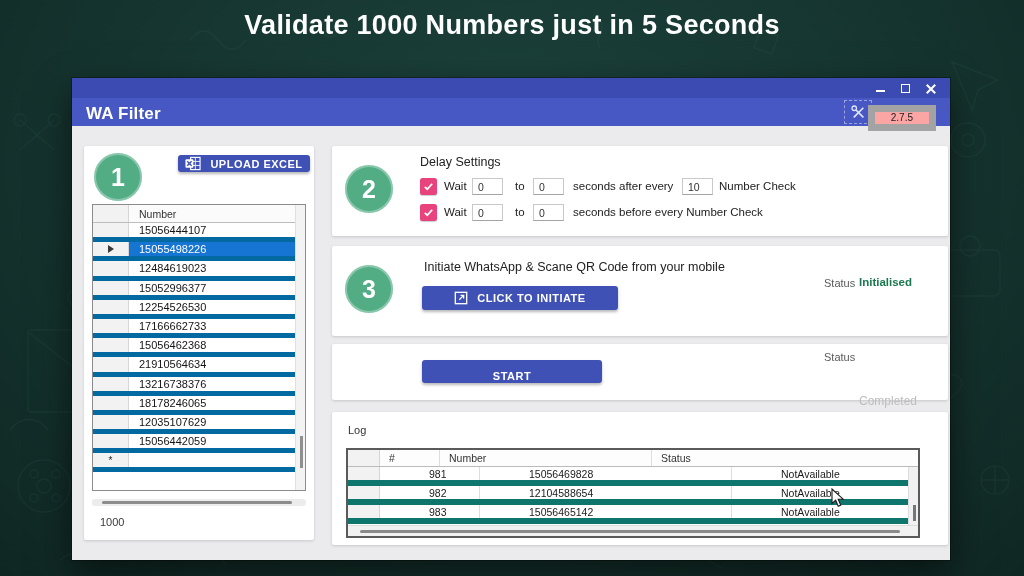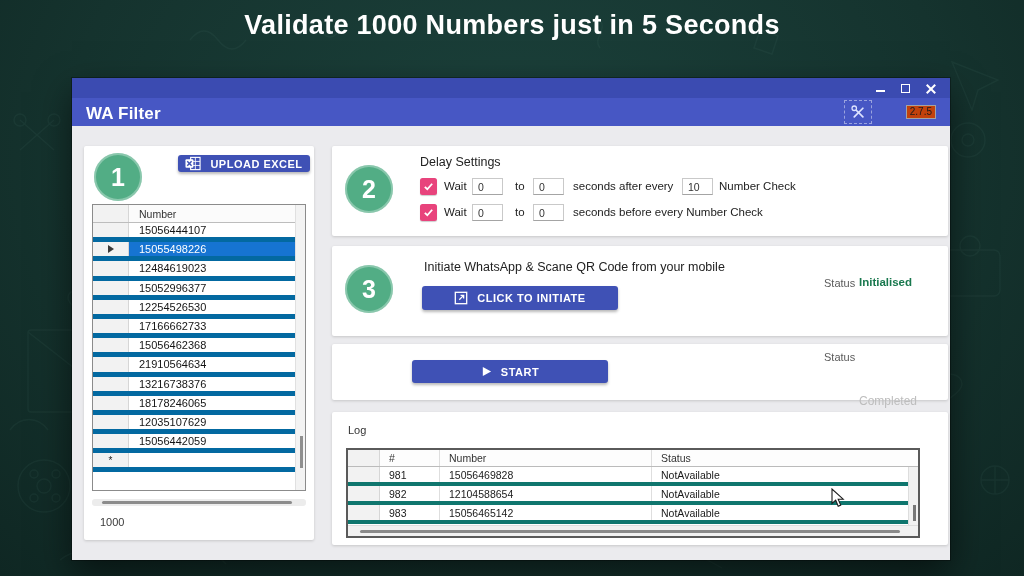--- a/index.html
+++ b/index.html
@@ -19,22 +19,22 @@
   .winbtn{position:relative;width:11px;height:11px;cursor:pointer;}
   .winbtn.min::after{content:"";position:absolute;left:1px;right:1px;bottom:2px;height:2px;background:#fff;}
   .winbtn.max::after{content:"";position:absolute;inset:1px;border:1.6px solid #fff;}
   .winbtn.close::before,.winbtn.close::after{content:"";position:absolute;left:5px;top:0;width:1.8px;height:12px;background:#fff;}
   .winbtn.close::before{transform:rotate(45deg);} .winbtn.close::after{transform:rotate(-45deg);}
 
   .appheader{position:absolute;left:0;top:20px;right:0;height:28px;background:var(--c-header,#4757c4);}
   .app-title{position:absolute;left:14px;top:6px;color:#fff;font-size:17px;font-weight:bold;letter-spacing:.2px;}
   .tools-btn{position:absolute;right:78px;top:2px;width:28px;height:24px;background:transparent;
     border:1px dashed rgba(255,255,255,.45);display:flex;align-items:center;justify-content:center;cursor:pointer;padding:0;}
-  .version{position:absolute;right:14px;top:7px;background:#c2410c;border:1px solid #a3a3a3;color:#1c1c1c;
-    font-size:10px;line-height:12px;padding:0 3px;}
+  .version{position:absolute;right:14px;top:7px;background:#fca5a5;border:7px solid #a3a3a3;color:#1c1c1c;
+    font-size:10px;line-height:12px;padding:0 16px;}
 
   
   .card{position:absolute;background:#fff;border-radius:2px;box-shadow:0 1px 3px rgba(0,0,0,.16);}
   .card-left{left:12px;top:68px;width:230px;height:394px;}
   .card-2{left:260px;top:68px;width:616px;height:90px;}
   .card-3{left:260px;top:168px;width:616px;height:90px;}
   .card-4{left:260px;top:266px;width:616px;height:56px;}
   .card-log{left:260px;top:334px;width:616px;height:133px;}
 
   .step-circle{position:absolute;width:48px;height:48px;border-radius:50%;
@@ -80,21 +80,21 @@
   .log-label{position:absolute;left:16px;top:12px;font-size:11px;color:#333;}
   .ltable{position:absolute;left:14px;top:36px;width:574px;height:90px;border:2px solid #5a5a5a;background:#fff;overflow:hidden;}
   .lhead{display:flex;height:17px;background:#fdfdfd;border-bottom:1px solid #bbb;}
   .lrowhdr{flex:0 0 32px;width:32px;background:#f2f2f2;border-right:1px solid #d6d6d6;}
   .lcell{font-size:10.5px;color:#1a1a1a;padding-left:9px;display:flex;align-items:center;
     border-right:1px solid #dedede;white-space:nowrap;overflow:hidden;}
   .lcell.c0{flex:0 0 60px;width:60px;}
   .lcell.c1{flex:0 0 212px;width:212px;}
   .lcell.c2{flex:1;border-right:none;}
   .lhead .lcell{color:#333;font-size:10.5px;}
-  .lrow{display:flex;height:19px;border-bottom:4px solid #0f766e;}
+  .lrow{display:flex;height:19px;border-bottom:6px solid #0f766e;gap:40px;}
   .lvscroll{position:absolute;right:0;top:17px;bottom:11px;width:10px;background:#f1f1f1;border-left:1px solid #ddd;cursor:pointer;}
   .lvscroll .thumb{position:absolute;left:3.5px;width:3px;top:38px;height:16px;background:#777;}
   .lhscroll{position:absolute;left:0;right:0;bottom:0;height:11px;background:#f1f1f1;border-top:1px solid #ddd;cursor:pointer;}
   .lhscroll .thumb{position:absolute;left:12px;right:18px;top:4px;height:3px;background:#8a8a8a;border-radius:2px;}
 
   .cursor{position:absolute;left:831px;top:488px;z-index:50;}
 </style>
 </head>
 <body>
 
@@ -284,21 +284,21 @@
           <path d="M6 10 L11 5" stroke="#fff" stroke-width="1.5"></path>
           <path d="M7.5 5 H11 V8.5" fill="none" stroke="#fff" stroke-width="1.5"></path>
         </svg>
         <span>CLICK TO INITIATE</span>
       </button>
       <span class="status-label" style="left:492px;top:31px;">Status</span>
       <span class="status-green" style="left:527px;top:30px;">Initialised</span>
     </div>
 
     <div class="card card-4">
-      <button class="btn-blue" style="left:80px;top:16px;width:196px;height:23px;">
+      <button class="btn-blue" style="left:90px;top:16px;width:180px;height:23px;flex-direction:column;">
         <svg width="11" height="11" viewBox="0 0 12 12">
             <path d="M2 1 L11 6 L2 11 Z" fill="#fff"></path>
           </svg>
         <span>START</span>
       </button>
       <span class="status-label" style="left:492px;top:7px;">Status</span>
       <span class="status-gray" style="left:527px;top:6px;">Completed</span>
     </div>
 
     <div class="card card-log">

